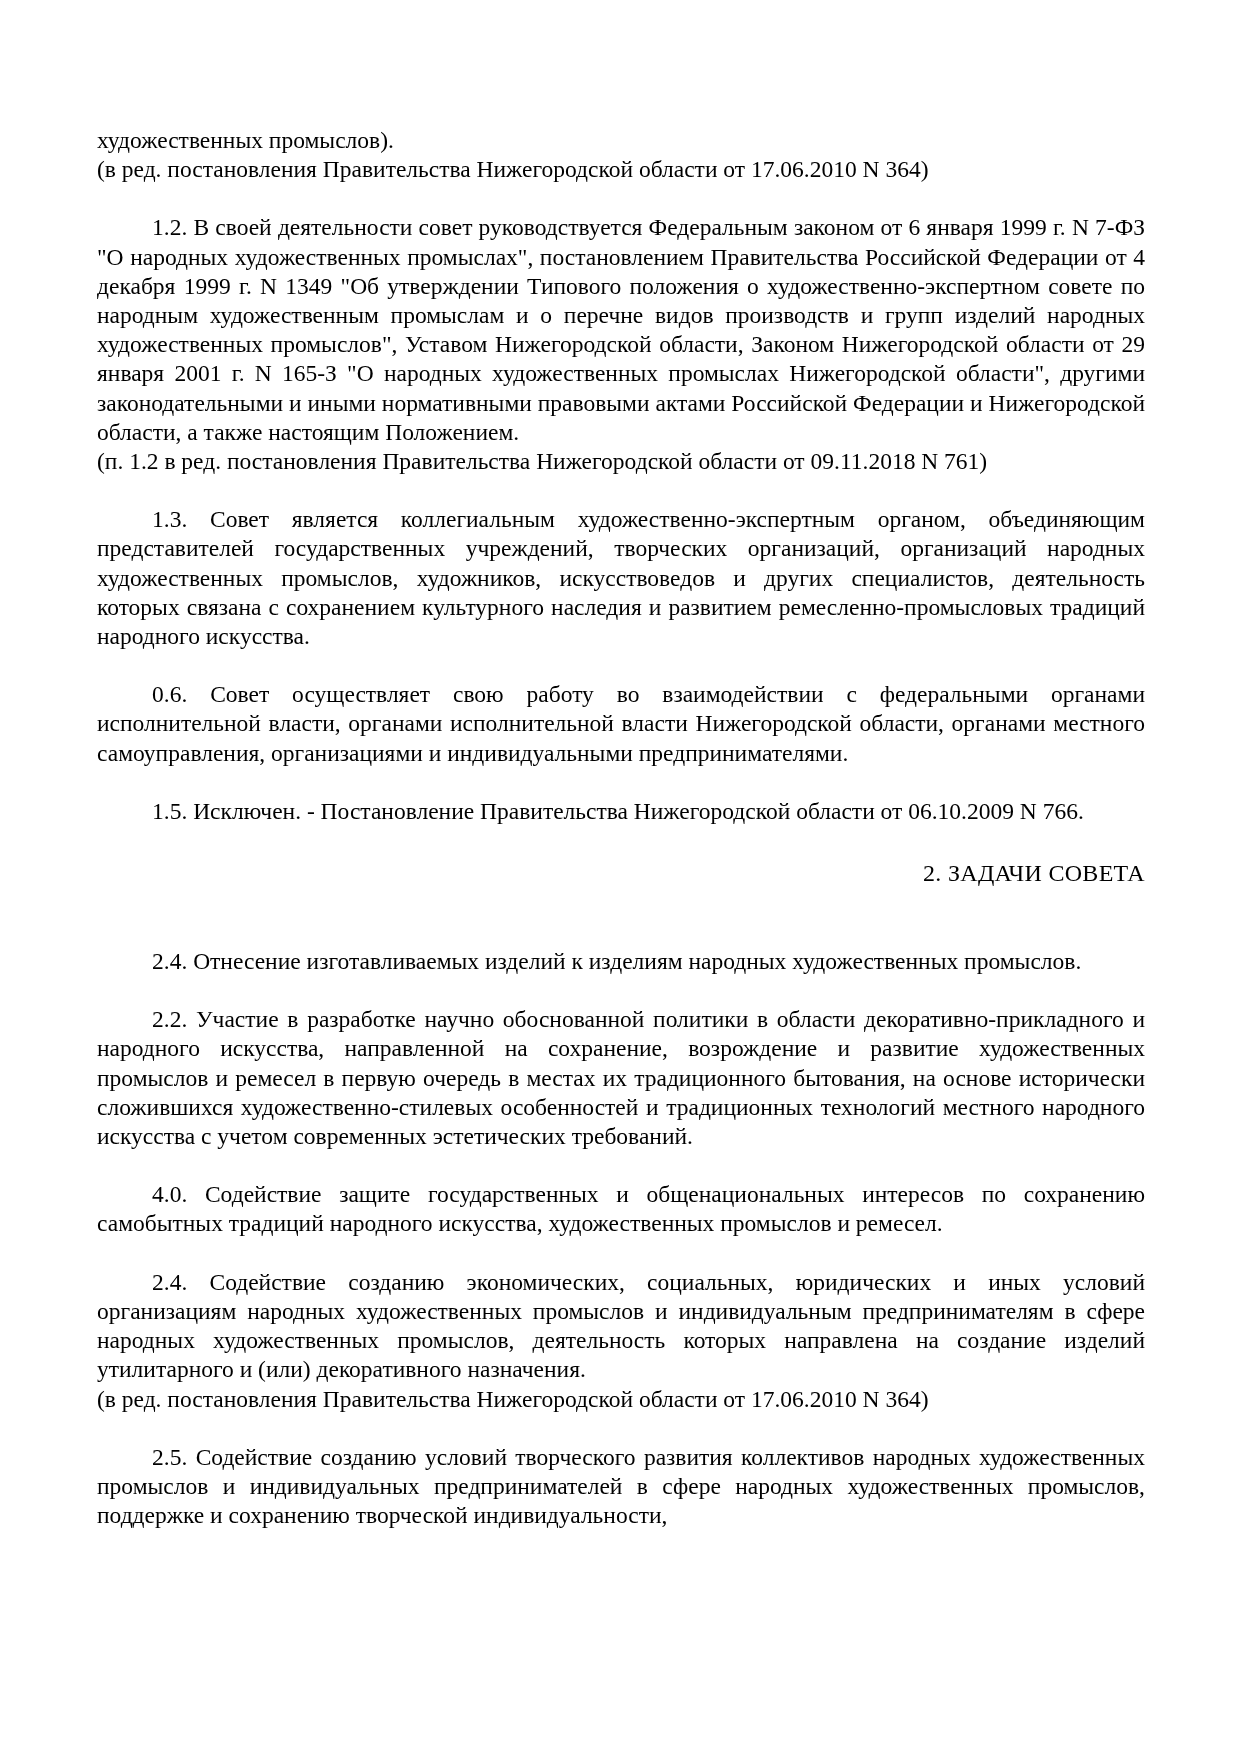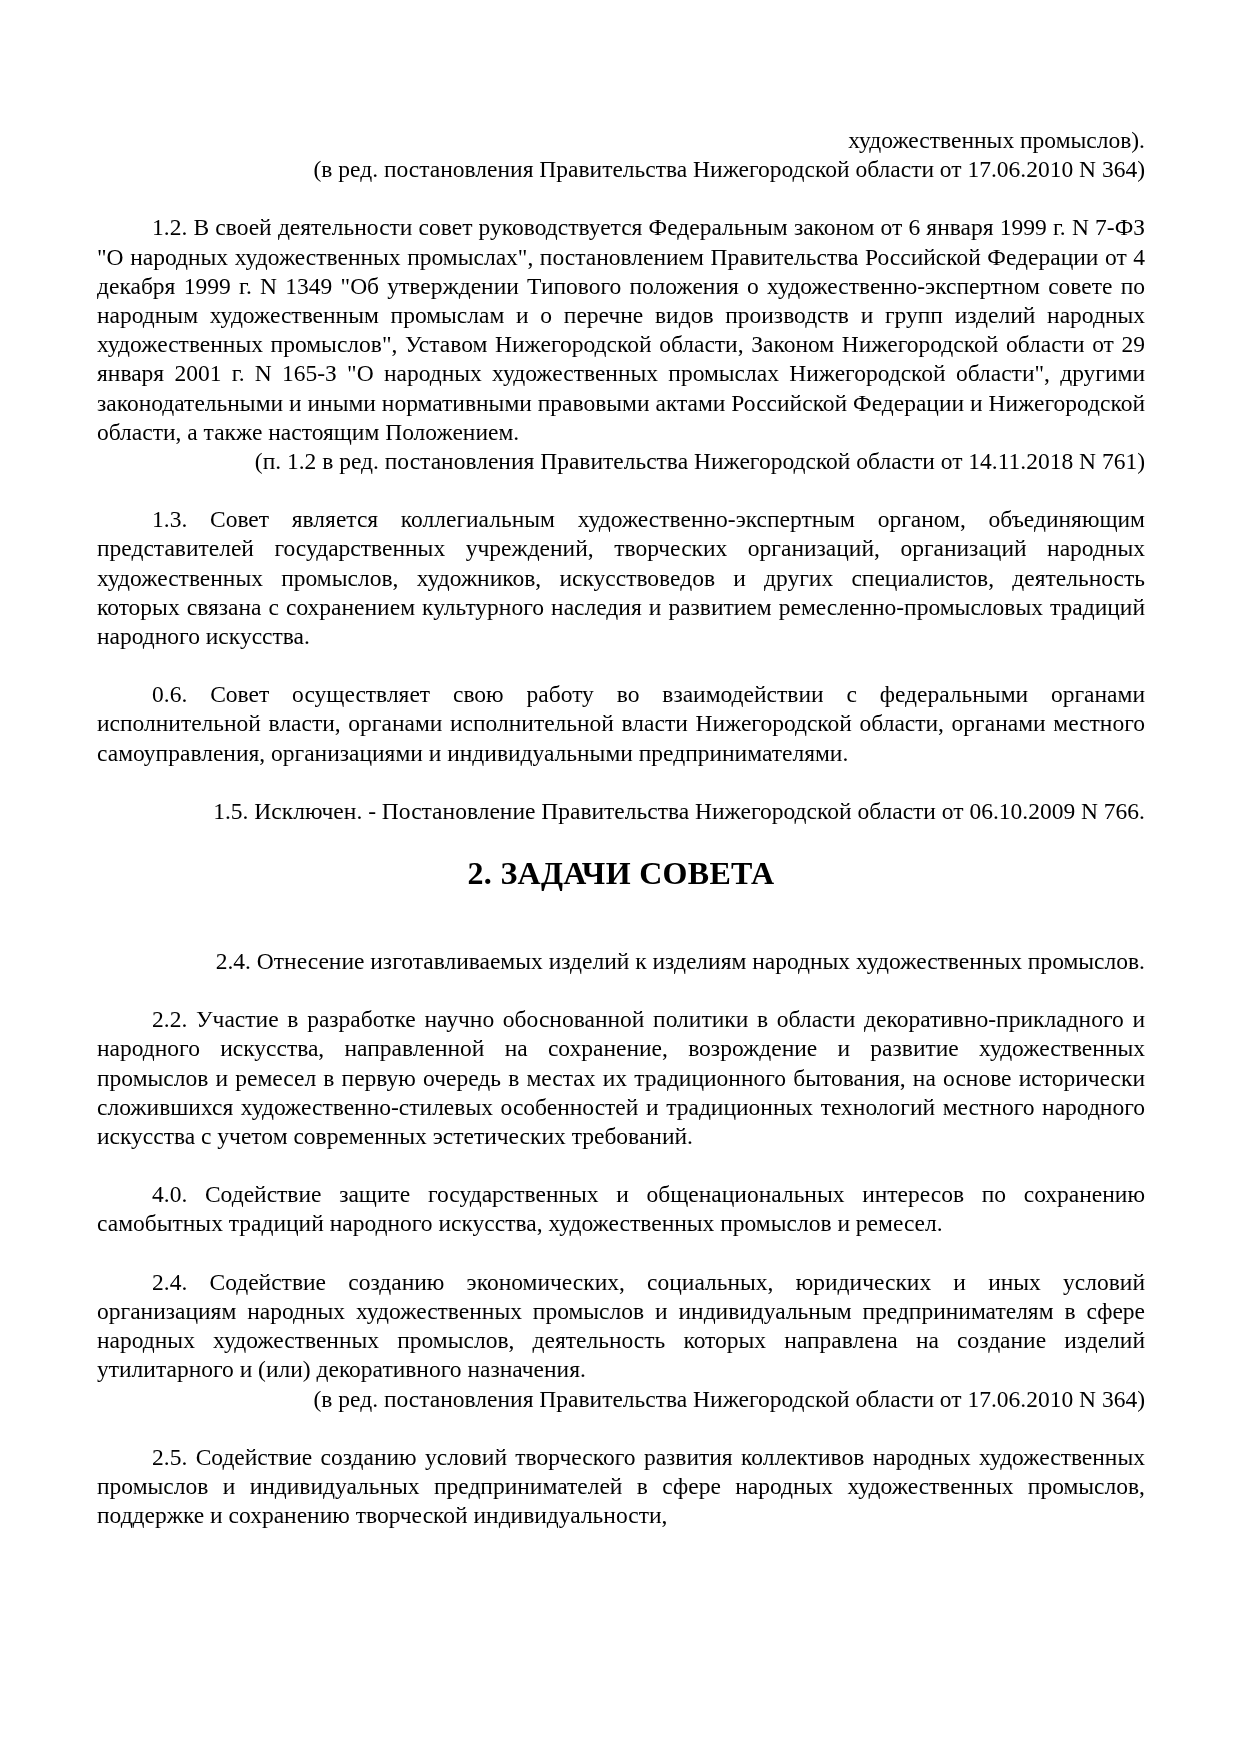--- a/index.html
+++ b/index.html
@@ -31,48 +31,48 @@
     text-justify: inter-word;
     hyphens: none;
   }
   p.indent {
     text-indent: 55px;
   }
   p.noindent {
     text-indent: 0;
   }
   p.last-left {
-    text-align: right;
+    text-align: left;
   }
   .gap-para {
     margin-top: 29px;
   }
   h2.section-heading {
     margin: 0;
     padding: 32px 0 30px 0;
-    font-size: 32px;
+    font-size: 24px;
     line-height: 30px;
-    font-weight: bold;
-    text-align: center;
+    font-weight: normal;
+    text-align: right;
     letter-spacing: 0.3px;
   }
 </style>
 </head>
 <body>
 
 <div class="page">
   <div class="doc">
 
     <p class="noindent last-left">художественных промыслов).</p>
 
     <p class="noindent last-left">(в ред. постановления Правительства Нижегородской области от 17.06.2010 N 364)</p>
 
     <p class="indent gap-para">1.2. В своей деятельности совет руководствуется Федеральным законом от 6 января 1999 г. N 7-ФЗ "О народных художественных промыслах", постановлением Правительства Российской Федерации от 4 декабря 1999 г. N 1349 "Об утверждении Типового положения о художественно-экспертном совете по народным художественным промыслам и о перечне видов производств и групп изделий народных художественных промыслов", Уставом Нижегородской области, Законом Нижегородской области от 29 января 2001 г. N 165-З "О народных художественных промыслах Нижегородской области", другими законодательными и иными нормативными правовыми актами Российской Федерации и Нижегородской области, а также настоящим Положением.</p>
 
-    <p class="noindent last-left">(п. 1.2 в ред. постановления Правительства Нижегородской области от 14.11.2018 N 761)</p>
+    <p class="noindent last-left">(п. 1.2 в ред. постановления Правительства Нижегородской области от 09.11.2018 N 761)</p>
 
     <p class="indent gap-para">1.3. Совет является коллегиальным художественно-экспертным органом, объединяющим представителей государственных учреждений, творческих организаций, организаций народных художественных промыслов, художников, искусствоведов и других специалистов, деятельность которых связана с сохранением культурного наследия и развитием ремесленно-промысловых традиций народного искусства.</p>
 
     <p class="indent gap-para">0.6. Совет осуществляет свою работу во взаимодействии с федеральными органами исполнительной власти, органами исполнительной власти Нижегородской области, органами местного самоуправления, организациями и индивидуальными предпринимателями.</p>
 
     <p class="indent gap-para last-left">1.5. Исключен. - Постановление Правительства Нижегородской области от 06.10.2009 N 766.</p>
 
     <h2 class="section-heading">2. ЗАДАЧИ СОВЕТА</h2>
 
 

